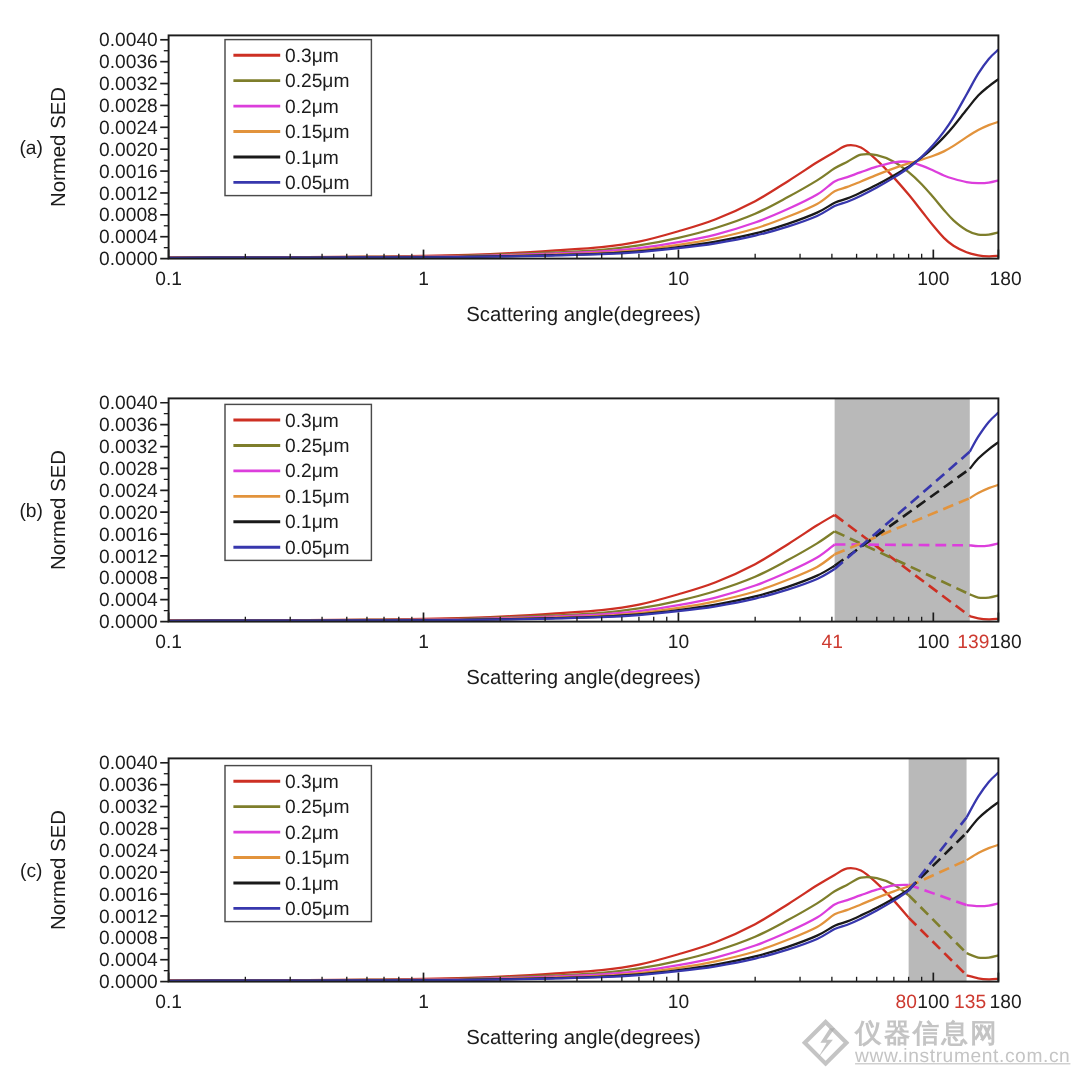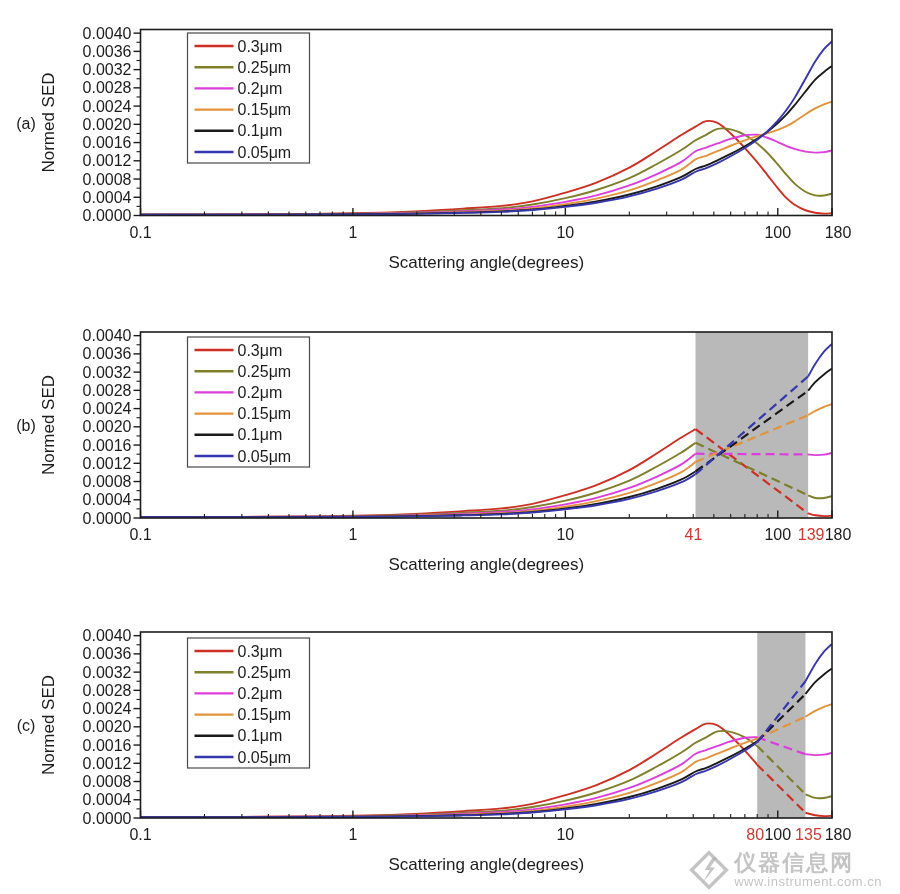--- a/index.html
+++ b/index.html
@@ -6,27 +6,27 @@
   .fig{
     position:relative;width:900px;height:894px;background:#ffffff;
     font-family:"Liberation Sans",sans-serif;overflow:hidden;
   }
   .panel{position:absolute;left:0;width:900px;height:298px;}
   .panel svg{display:block;width:900px;height:298px;}
   #panel-a{top:0;}
   #panel-b{top:298px;}
   #panel-c{top:596px;}
   .watermark{
-    position:absolute;right:18px;bottom:4px;
+    position:absolute;right:8px;bottom:4px;
     display:flex;align-items:center;gap:5px;
     color:rgba(165,165,165,0.65);
     pointer-events:none;
   }
   .watermark .wm-title{font-size:22px;font-weight:bold;letter-spacing:2px;line-height:1.05;}
-  .watermark .wm-url{font-size:13px;letter-spacing:0.5px;text-align:left;}
+  .watermark .wm-url{font-size:16px;letter-spacing:0.5px;text-align:left;text-decoration:underline;}
   .watermark svg{display:block;}
 </style>
 </head>
 <body>
 
 <div class="fig">
   <section class="panel" id="panel-a">
     <svg viewBox="0 0 900 298" xmlns="http://www.w3.org/2000/svg">
         <defs>
           <clipPath id="clip_a">

